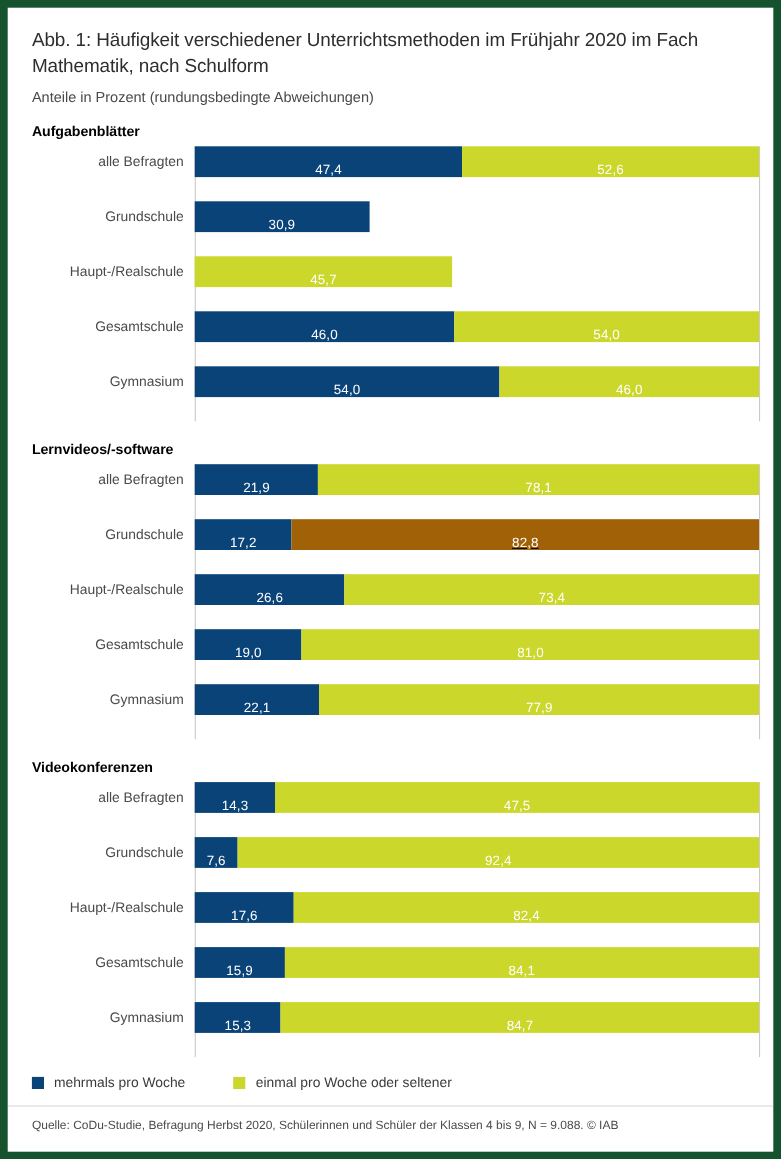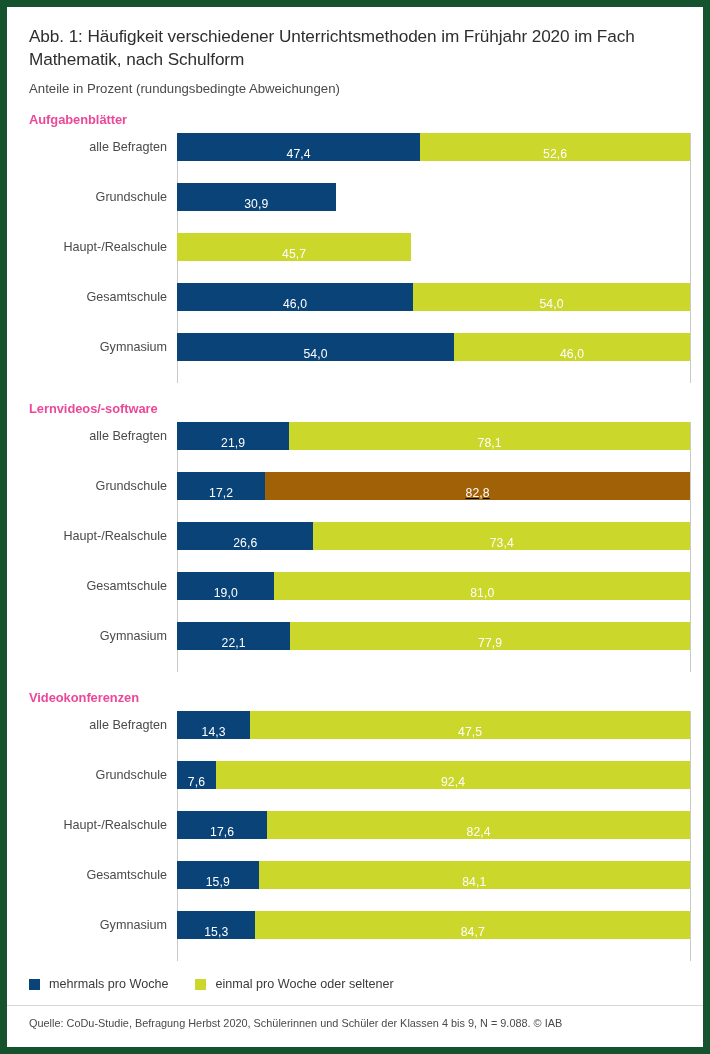--- a/index.html
+++ b/index.html
@@ -47,21 +47,21 @@
     position: relative;
     margin-top: 16px;
   }
   .panel {
     position: relative;
     margin-bottom: 18px;
   }
   .panel-title {
     font-size: 12.9px;
     font-weight: bold;
-    color: #ec4899;
+    color: #000000;
     padding-left: 22px;
     margin-bottom: 6px;
     letter-spacing: -0.05px;
   }
 
   .plot {
     position: relative;
     padding-left: 170px;
     padding-right: 27px;
     box-sizing: border-box;
@@ -125,21 +125,21 @@
     letter-spacing: 0.1px;
   }
 
   
   .legend {
     position: absolute;
     left: 22px;
     bottom: 56px;
     display: flex;
     align-items: flex-end;
-    gap: 27px;
+    gap: 44px;
     margin-top: 44px;
   }
   .legend-item {
     display: flex;
     align-items: center;
     gap: 9px;
   }
   .legend-swatch {
     width: 11px;
     height: 11px;

